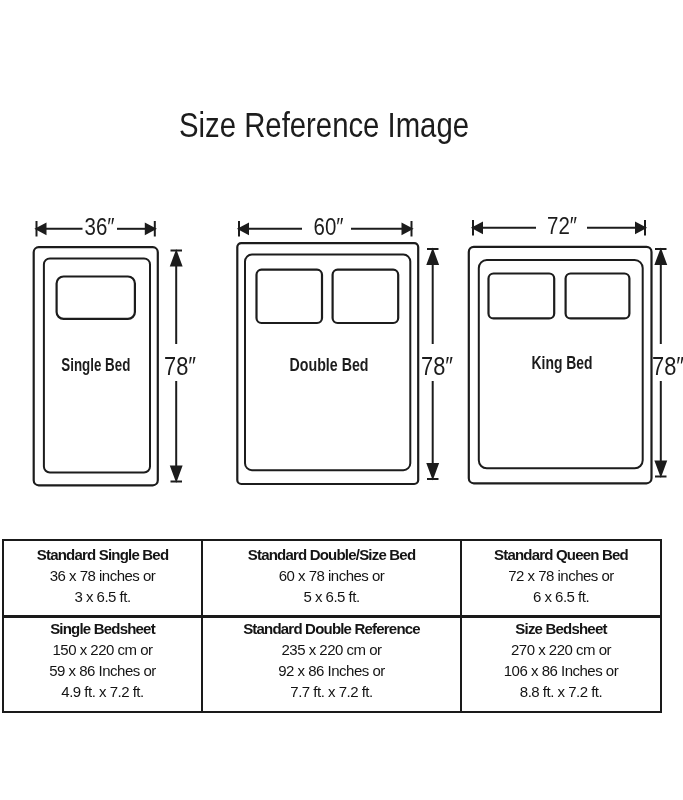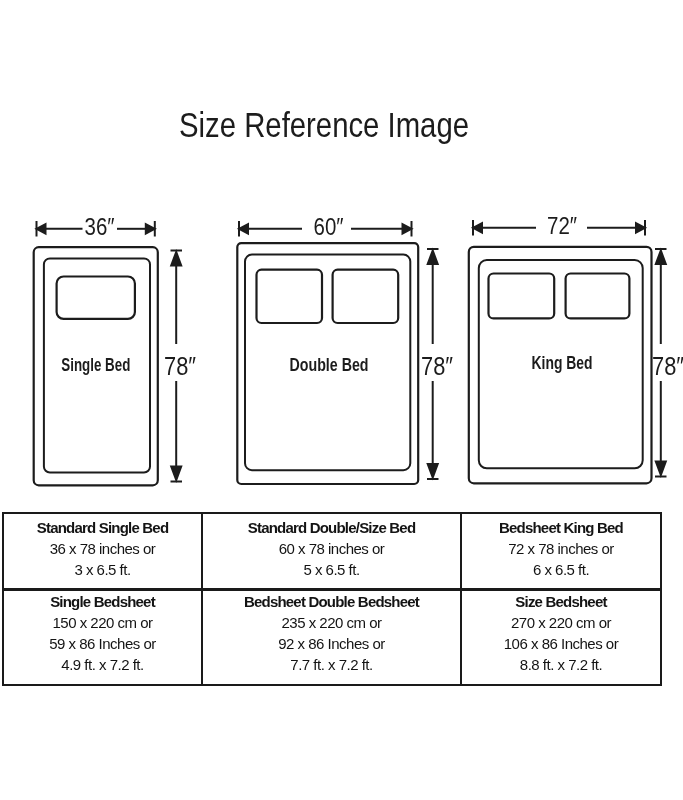--- a/index.html
+++ b/index.html
@@ -1,18 +1,18 @@
 <!DOCTYPE html>
 <html><head>
 <meta charset="utf-8">
 <style>
 html,body{margin:0;padding:0;}
 body{width:683px;height:800px;background:#ffffff;font-family:"Liberation Sans",sans-serif;position:relative;overflow:hidden;}
 svg text{font-family:"Liberation Sans",sans-serif;fill:#1c1c1c;}
-.tbl{position:absolute;left:2px;top:512px;border-collapse:collapse;table-layout:fixed;}
+.tbl{position:absolute;left:2px;top:539px;border-collapse:collapse;table-layout:fixed;}
 .tbl td{border:2px solid #1a1a1a;text-align:center;vertical-align:top;padding:0;font-size:15px;line-height:21px;color:#141414;letter-spacing:-0.5px;}
 .tbl tr.r1 td{border-bottom:3px solid #1a1a1a;height:71px;padding-top:2.5px;}
 .tbl tr.r2 td{height:93px;padding-top:0.5px;}
 .hd{font-weight:bold;letter-spacing:-0.8px;}
 </style>
 </head>
 <body>
 
 <svg width="683" height="512" viewBox="0 0 683 512" style="position:absolute;left:0;top:0;">
 
@@ -129,24 +129,24 @@
 </svg>
 
 <table class="tbl">
   <tbody>
       <tr class="r1">
 
     <td style="width:197px;"><span class="hd">Standard Single Bed</span><br>36 x 78 inches or<br>3 x 6.5 ft.</td>
 
     <td style="width:257px;"><span class="hd">Standard Double/Size Bed</span><br>60 x 78 inches or<br>5 x 6.5 ft.</td>
 
-    <td style="width:198px;"><span class="hd">Bedsheet King Bed</span><br>72 x 78 inches or<br>6 x 6.5 ft.</td>
+    <td style="width:198px;"><span class="hd">Standard Queen Bed</span><br>72 x 78 inches or<br>6 x 6.5 ft.</td>
   </tr>
   <tr class="r2">
 
     <td><span class="hd">Single Bedsheet</span><br>150 x 220 cm or<br>59 x 86 Inches or<br>4.9 ft. x 7.2 ft.</td>
 
-    <td><span class="hd">Bedsheet Double Bedsheet</span><br>235 x 220 cm or<br>92 x 86 Inches or<br>7.7 ft. x 7.2 ft.</td>
+    <td><span class="hd">Standard Double Reference</span><br>235 x 220 cm or<br>92 x 86 Inches or<br>7.7 ft. x 7.2 ft.</td>
 
     <td><span class="hd">Size Bedsheet</span><br>270 x 220 cm or<br>106 x 86 Inches or<br>8.8 ft. x 7.2 ft.</td>
   </tr>
 </tbody>
   </table>
 
 </body></html>

